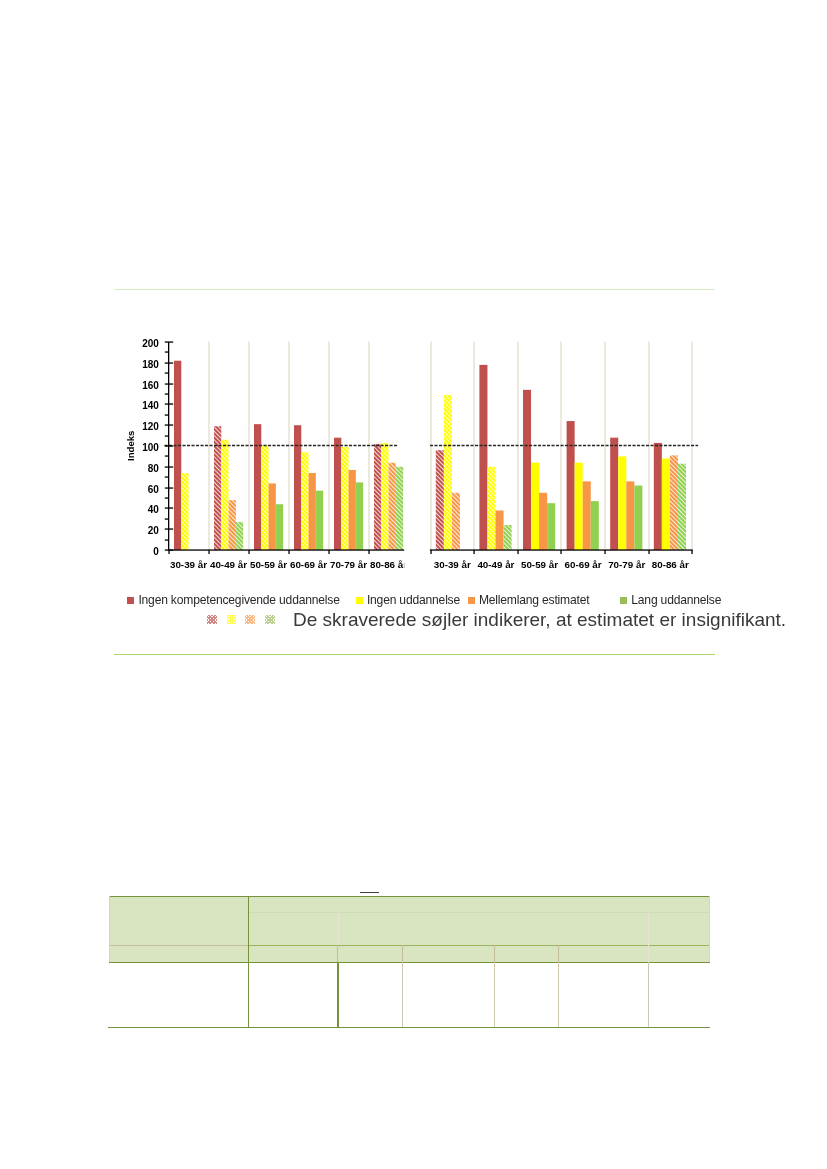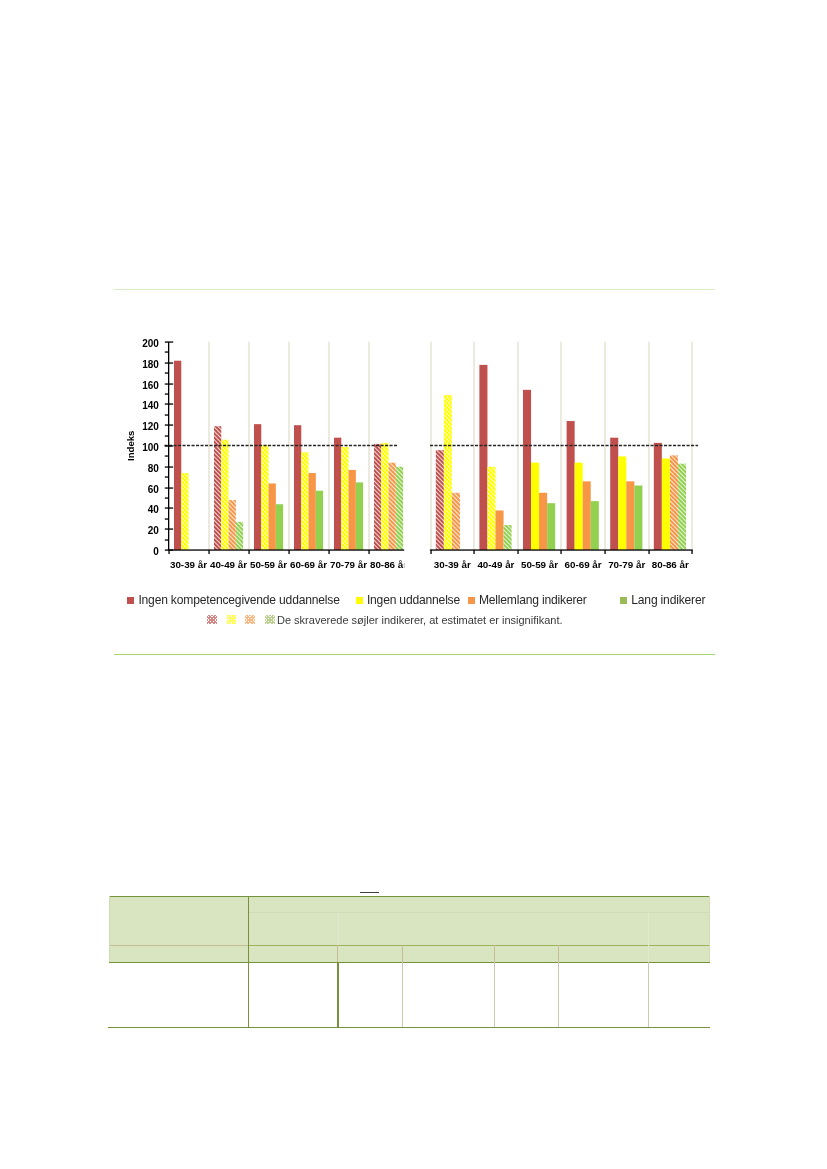--- a/index.html
+++ b/index.html
@@ -19,21 +19,21 @@
 
   
   .legend{position:absolute;left:0;top:0;width:827px;height:40px;padding-left:16px;}
   .legend-row1{position:absolute;left:0;top:0;width:827px;height:16px;}
   .legend-item{position:absolute;top:594.2px;height:14px;}
   .legend-swatch{position:absolute;left:0;top:2.5px;width:7.1px;height:7.1px;}
   .legend-label{position:absolute;left:11px;top:0;font-size:12.1px;letter-spacing:-0.19px;color:#282828;
                 line-height:13px;white-space:nowrap;}
   .legend-row2{position:absolute;left:0;top:0;width:827px;height:16px;}
   .hatch-swatch{position:absolute;top:614.7px;width:9.9px;height:9.2px;}
-  .hatch-note{position:absolute;left:277px;top:613.2px;font-size:11px;color:#3a3a3a;
+  .hatch-note{position:absolute;left:293px;top:613.2px;font-size:19px;color:#3a3a3a;
               line-height:14px;white-space:nowrap;}
 
   
   .tbl{position:absolute;left:0;top:0;width:827px;height:1169px;}
   .tbl .fill{position:absolute;background:#d9e4c1;}
   .tbl .hline{position:absolute;height:1px;}
   .tbl .vline{position:absolute;width:1px;}
 </style>
 </head>
 <body>
@@ -204,25 +204,25 @@
         <div class="legend-item" style="left: 127.4px;">
           <span class="legend-swatch" style="background: rgb(192, 80, 77);"></span>
           <span class="legend-label">Ingen kompetencegivende uddannelse</span>
         </div>
         <div class="legend-item" style="left: 355.9px;">
           <span class="legend-swatch" style="background: rgb(255, 255, 0);"></span>
           <span class="legend-label">Ingen uddannelse</span>
         </div>
         <div class="legend-item" style="left: 467.9px;">
           <span class="legend-swatch" style="background: rgb(247, 150, 70);"></span>
-          <span class="legend-label">Mellemlang indikerer</span>
+          <span class="legend-label">Mellemlang estimatet</span>
         </div>
         <div class="legend-item" style="left: 620.3px;">
           <span class="legend-swatch" style="background: rgb(155, 187, 89);"></span>
-          <span class="legend-label">Lang indikerer</span>
+          <span class="legend-label">Lang uddannelse</span>
         </div>
       </div>
     <div class="legend-row2" id="legend-row2">
         <span class="hatch-swatch" style="left: 207.3px; background: repeating-linear-gradient(-45deg, rgb(192, 80, 77) 0px, rgb(192, 80, 77) 1.15px, transparent 1.15px, transparent 2.3px), repeating-linear-gradient(45deg, rgb(192, 80, 77) 0px, rgb(192, 80, 77) 1.15px, transparent 1.15px, transparent 2.3px); opacity: 0.68;"></span>
         <span class="hatch-swatch" style="left: 226.6px; background: repeating-linear-gradient(-45deg, rgb(255, 255, 0) 0px, rgb(255, 255, 0) 1.15px, transparent 1.15px, transparent 2.3px), repeating-linear-gradient(45deg, rgb(255, 255, 0) 0px, rgb(255, 255, 0) 1.15px, transparent 1.15px, transparent 2.3px); opacity: 0.68;"></span>
         <span class="hatch-swatch" style="left: 245px; background: repeating-linear-gradient(-45deg, rgb(247, 150, 70) 0px, rgb(247, 150, 70) 1.15px, transparent 1.15px, transparent 2.3px), repeating-linear-gradient(45deg, rgb(247, 150, 70) 0px, rgb(247, 150, 70) 1.15px, transparent 1.15px, transparent 2.3px); opacity: 0.68;"></span>
         <span class="hatch-swatch" style="left: 265.2px; background: repeating-linear-gradient(-45deg, rgb(155, 187, 89) 0px, rgb(155, 187, 89) 1.15px, transparent 1.15px, transparent 2.3px), repeating-linear-gradient(45deg, rgb(155, 187, 89) 0px, rgb(155, 187, 89) 1.15px, transparent 1.15px, transparent 2.3px); opacity: 0.68;"></span>
         <span class="hatch-note">De skraverede søjler indikerer, at estimatet er insignifikant.</span>
       </div>
   </div>

